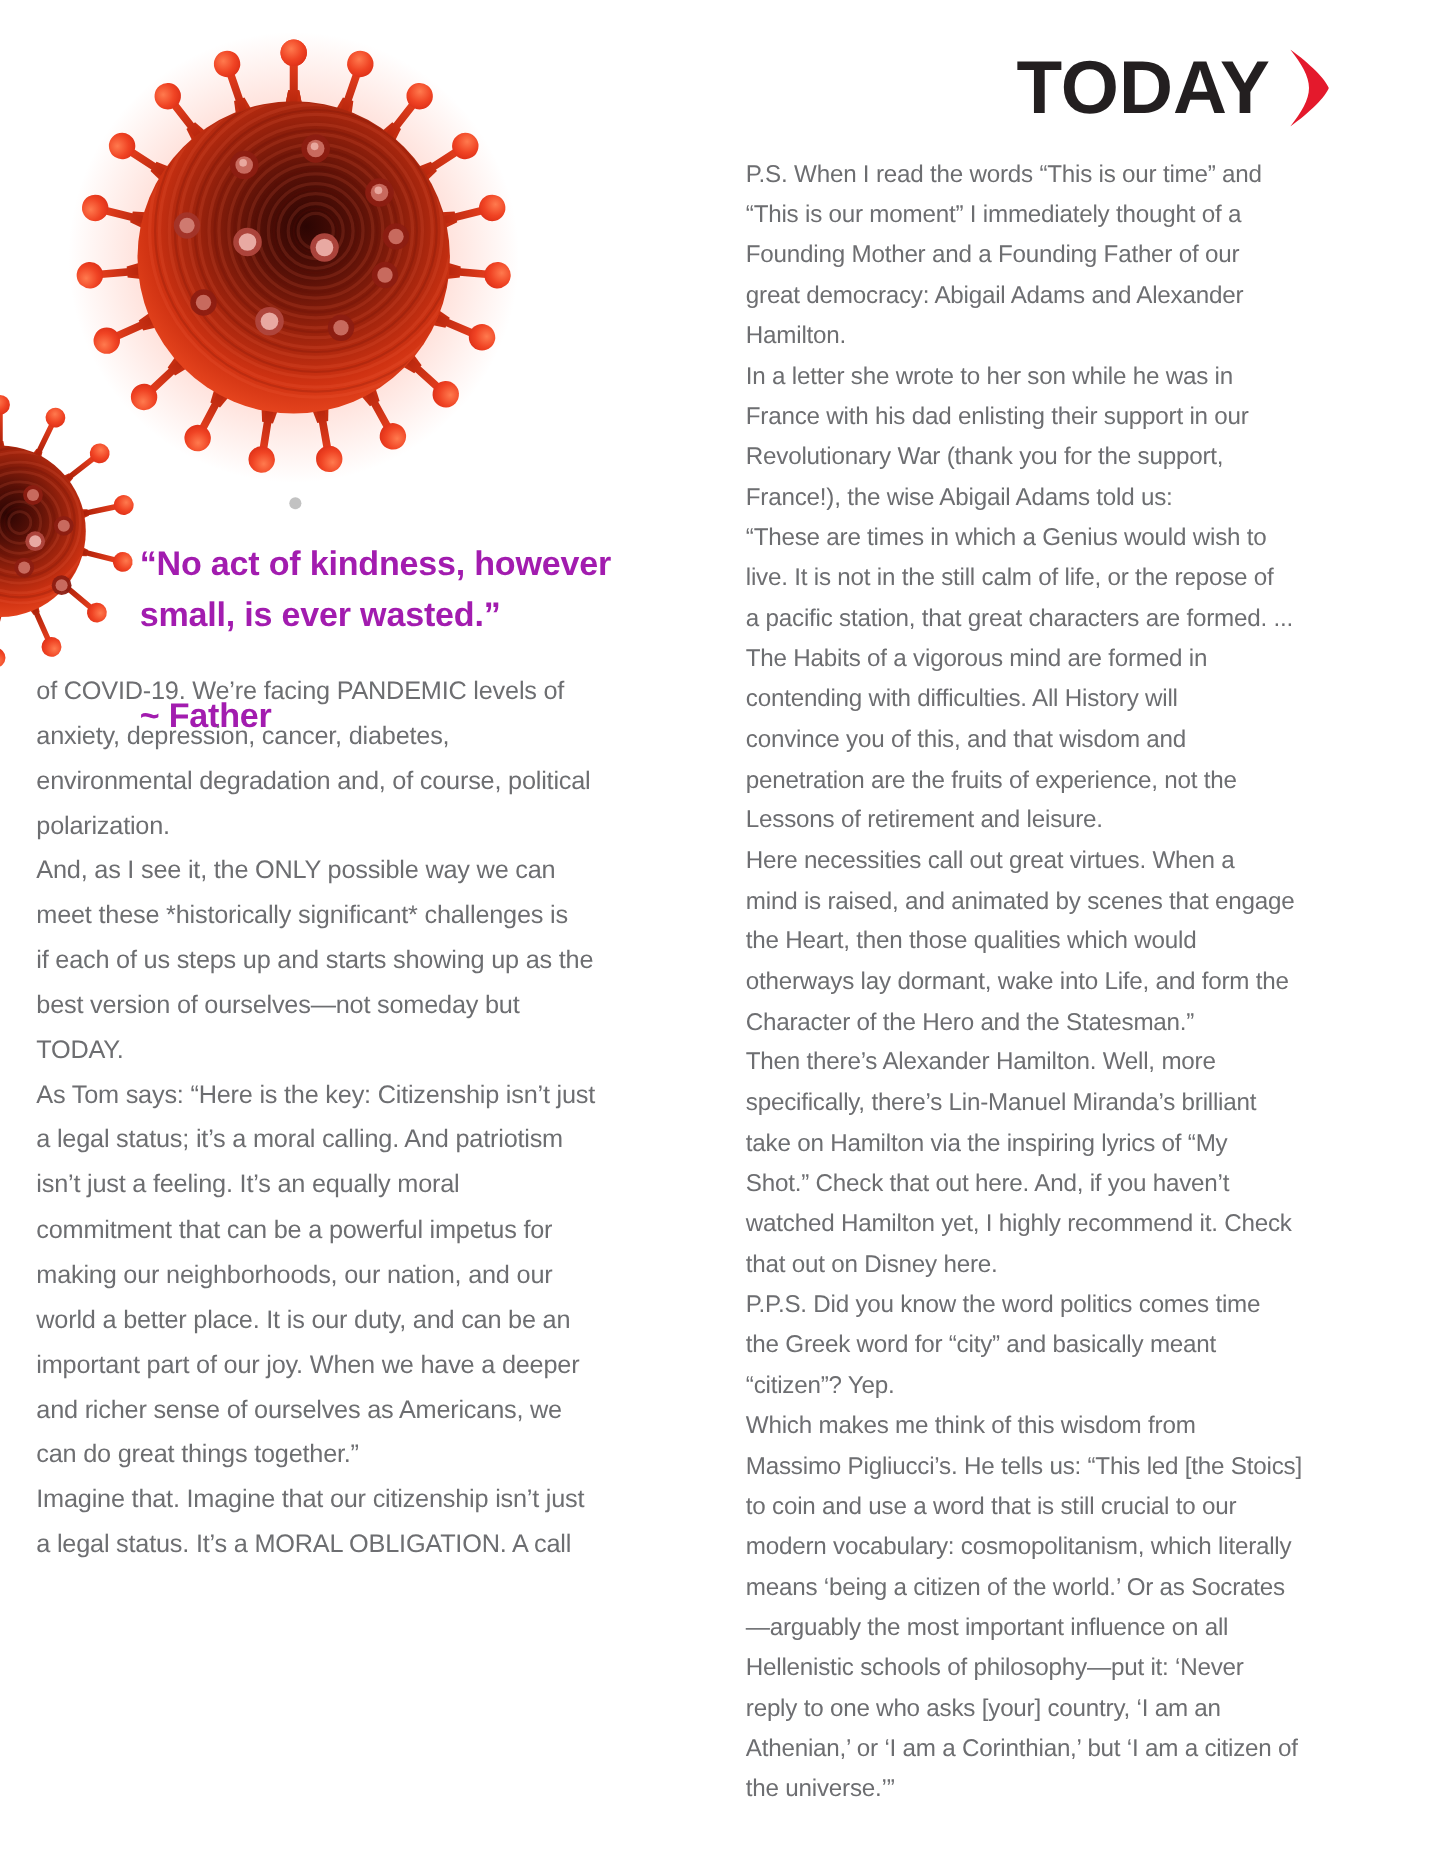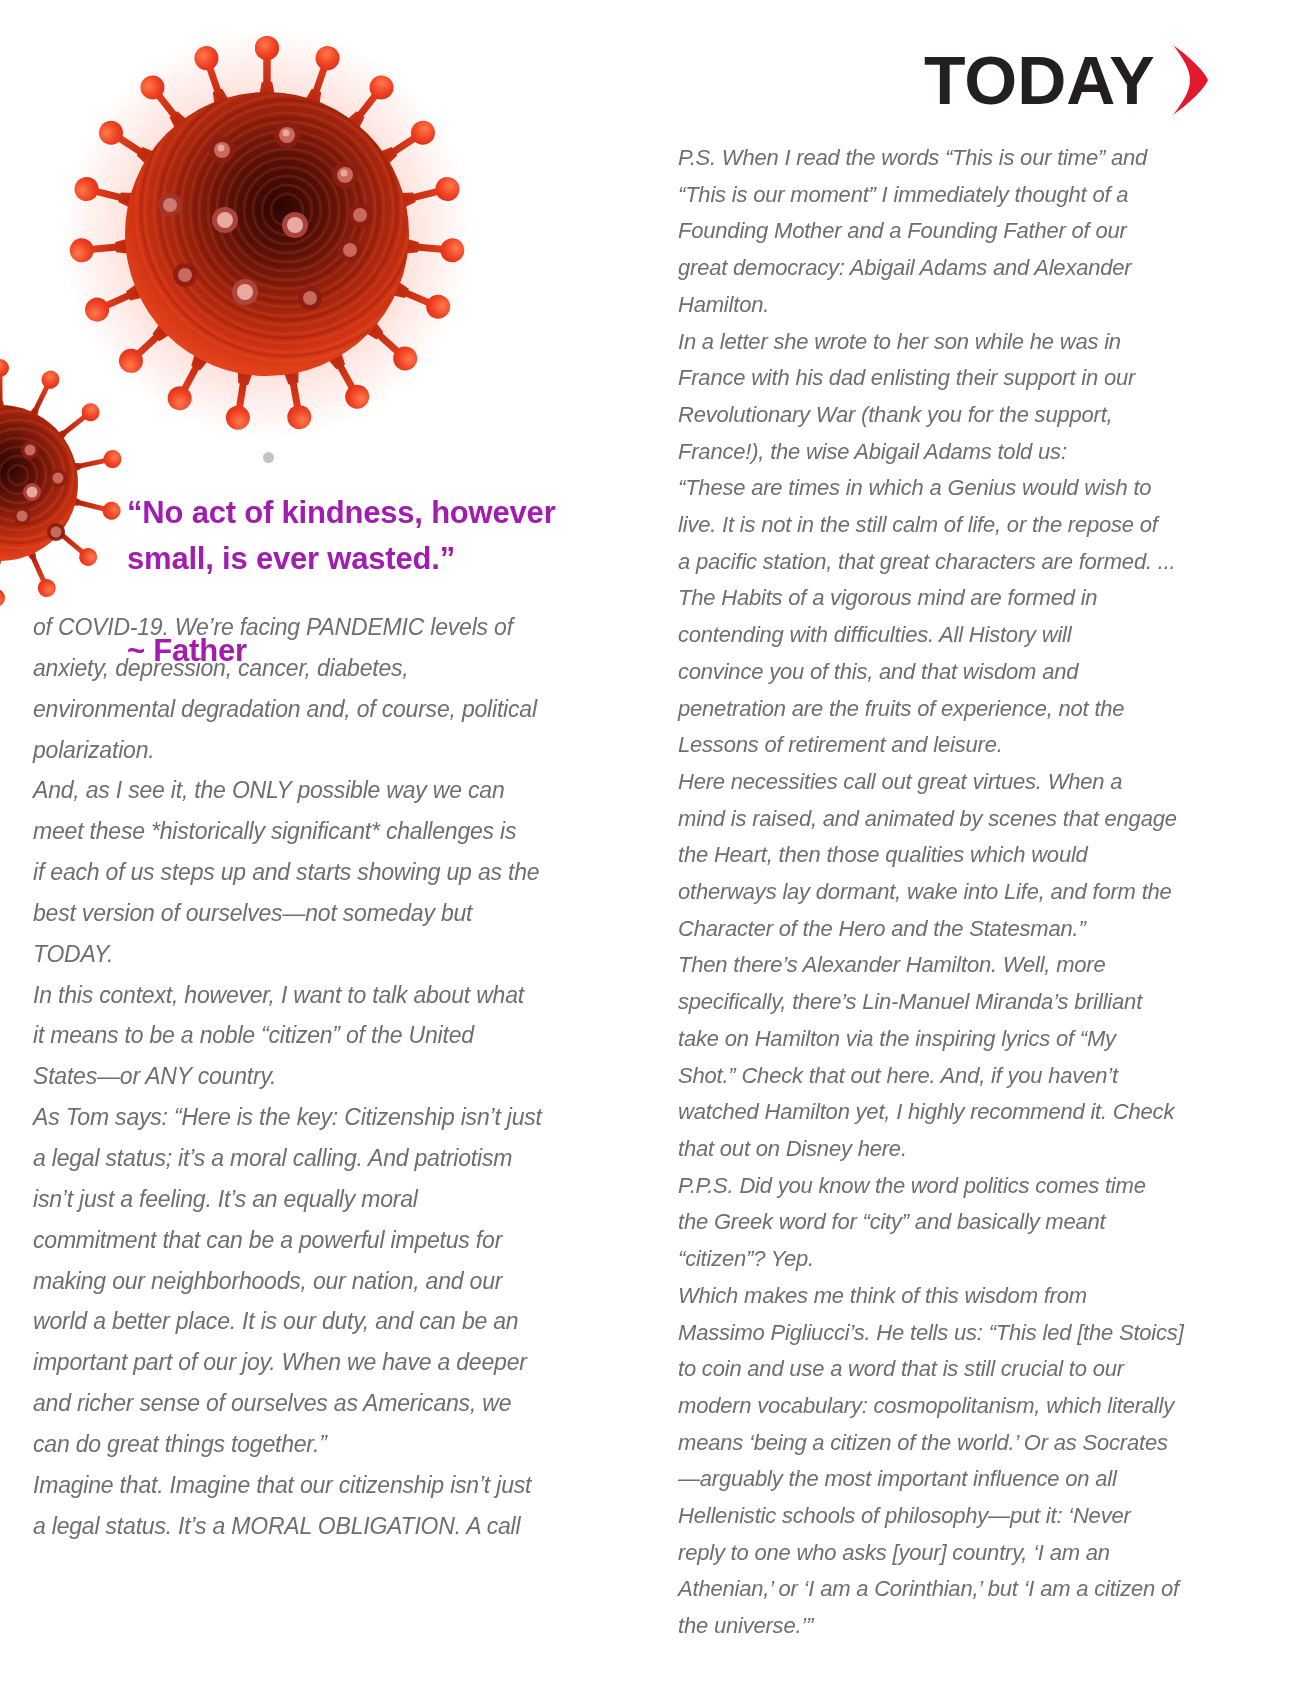--- a/index.html
+++ b/index.html
@@ -22,21 +22,21 @@
   }
   .logo-chevron { margin-left:10px; display:block; }
   .quote {
     position:absolute; left:127px; top:444px; width:520px;
     font-size:31px; line-height:46px; font-weight:800; color:#a21caf;
     white-space:pre-line; letter-spacing:-0.2px;
   }
   .col {
     position:absolute; color:#6d6e71; letter-spacing:-0.2px;
   }
-  .col p { margin:0; white-space:pre-line;font-style:italic; }
+  .col p { margin:0; white-space:pre-line; }
   .col-left  { left:33px;  top:607px; width:640px; font-size:23px; line-height:40.85px; }
   .col-right { left:678px; top:140px; width:615px; font-size:22px; line-height:36.7px; }
 </style>
 </head>
 <body>
 
 <div class="page">
 
   <svg class="virus-svg" width="640" height="660" viewBox="0 0 640 660">
     <defs>
@@ -268,23 +268,20 @@
   <div class="col col-left">
     <p>of COVID-19. We’re facing PANDEMIC levels of
 anxiety, depression, cancer, diabetes,
 environmental degradation and, of course, political
 polarization.</p>
     <p>And, as I see it, the ONLY possible way we can
 meet these *historically significant* challenges is
 if each of us steps up and starts showing up as the
 best version of ourselves—not someday but
 TODAY.</p>
-    <p>In this context, however, I want to talk about what
-it means to be a noble “citizen” of the United
-States—or ANY country.</p>
     <p>As Tom says: “Here is the key: Citizenship isn’t just
 a legal status; it’s a moral calling. And patriotism
 isn’t just a feeling. It’s an equally moral
 commitment that can be a powerful impetus for
 making our neighborhoods, our nation, and our
 world a better place. It is our duty, and can be an
 important part of our joy. When we have a deeper
 and richer sense of ourselves as Americans, we
 can do great things together.”</p>
     <p>Imagine that. Imagine that our citizenship isn’t just

